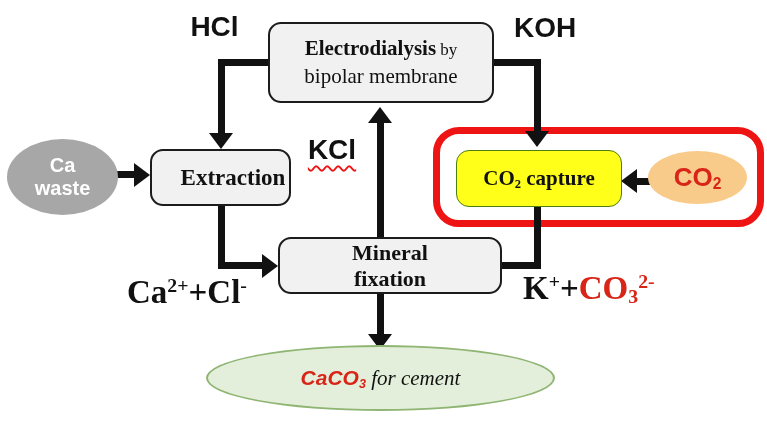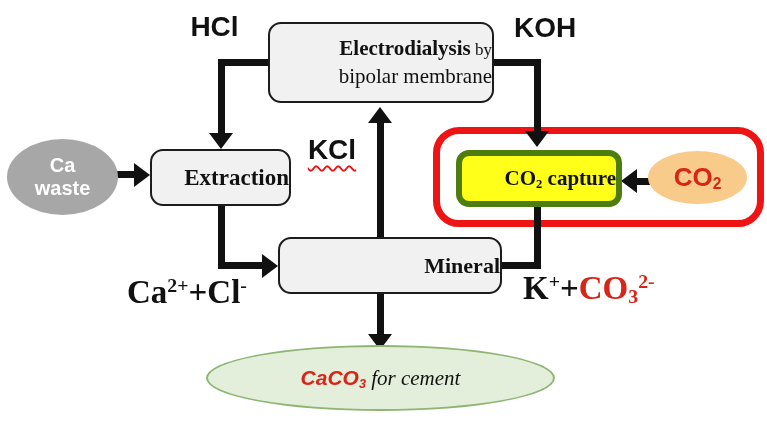--- a/index.html
+++ b/index.html
@@ -4,21 +4,21 @@
 <style>
   html,body{margin:0;padding:0;background:#fff;}
   #stage{
     position:relative;width:767px;height:427px;background:#ffffff;
     font-family:"Liberation Sans",sans-serif;overflow:hidden;color:#111;
   }
   
   .node{position:absolute;box-sizing:border-box;display:flex;flex-direction:column;
         align-items:center;justify-content:center;text-align:center;z-index:10;}
   .rbox{background:var(--box-fill);border:2px solid var(--box-border);border-radius:13px;
-        font-family:"Liberation Serif","DejaVu Serif",serif;font-weight:bold;color:#111;align-items:flex-end;}
+        font-family:"Liberation Serif","DejaVu Serif",serif;font-weight:bold;color:#111;}
   .ellipse{border-radius:50%;}
   
   .seg{position:absolute;background:#111;z-index:5;}
   .ah{position:absolute;width:0;height:0;z-index:5;}
   .ah-down{border-left:12px solid transparent;border-right:12px solid transparent;border-top:16px solid #111;}
   .ah-up{border-left:12px solid transparent;border-right:12px solid transparent;border-bottom:16px solid #111;}
   .ah-left{border-top:12px solid transparent;border-bottom:12px solid transparent;border-right:16px solid #111;}
   .ah-right{border-top:12px solid transparent;border-bottom:12px solid transparent;border-left:16px solid #111;}
   
   .lbl{position:absolute;font-weight:bold;font-size:28px;z-index:12;white-space:nowrap;}
@@ -26,21 +26,21 @@
   .sp{font-size:0.60em;vertical-align:0.55em;}
   .sb{font-size:0.60em;vertical-align:-0.22em;}
   .red{color:var(--red-text);}
   
   #electrodialysis{left:268px;top:22px;width:226px;height:81px;font-size:21px;line-height:27px;}
   #electrodialysis .by{font-weight:normal;font-size:17px;}
   #electrodialysis .l2{font-weight:normal;}
   #extraction{left:150px;top:149px;width:141px;height:57px;font-size:23px;padding-left:25px;}
   #mineral{left:278px;top:237px;width:224px;height:57px;font-size:22px;line-height:26px;}
   #co2capture{left:456px;top:150px;width:166px;height:57px;background:var(--yellow);
-              border:6px solid #4d7c0f;font-size:21px;}
+              border:1px solid #4d7c0f;font-size:21px;}
   #co2source{left:648px;top:151px;width:99px;height:53px;background:var(--orange);
              font-family:"Liberation Sans",sans-serif;font-weight:bold;font-size:26px;border:none;}
   #cawaste{left:7px;top:139px;width:111px;height:76px;background:var(--gray);color:#fff;
            font-weight:bold;font-size:20px;line-height:23px;border:none;}
   #caco3{left:206px;top:345px;width:349px;height:66px;background:var(--green-fill);
          border:2px solid var(--green-border);font-size:21px;border-radius:50%;font-style:italic;}
   #caco3 .formula{font-family:"Liberation Sans",sans-serif;font-weight:bold;}
   #caco3 .rest{font-family:"Liberation Serif","DejaVu Serif",serif;font-weight:normal;color:#111;}
   #redframe{position:absolute;left:433px;top:127px;width:331px;height:100px;box-sizing:border-box;
             border:7px solid var(--red-frame);border-radius:26px;z-index:4;background:transparent;}
@@ -95,20 +95,21 @@
     <div><span>Electrodialysis</span><span class="by"> by</span></div>
     <div class="l2">bipolar membrane</div>
   </div>
 
   <div id="extraction" class="node rbox">
     <div>Extraction</div>
   </div>
 
   <div id="mineral" class="node rbox">
     <div>Mineral</div>
+    <div>fixation</div>
   </div>
 
   <div id="co2capture" class="node rbox">
     <div><span>CO</span><span class="sb">2</span><span> capture</span></div>
   </div>
 
   <div id="co2source" class="node ellipse">
     <div class="red"><span>CO</span><span class="sb">2</span></div>
   </div>
 

